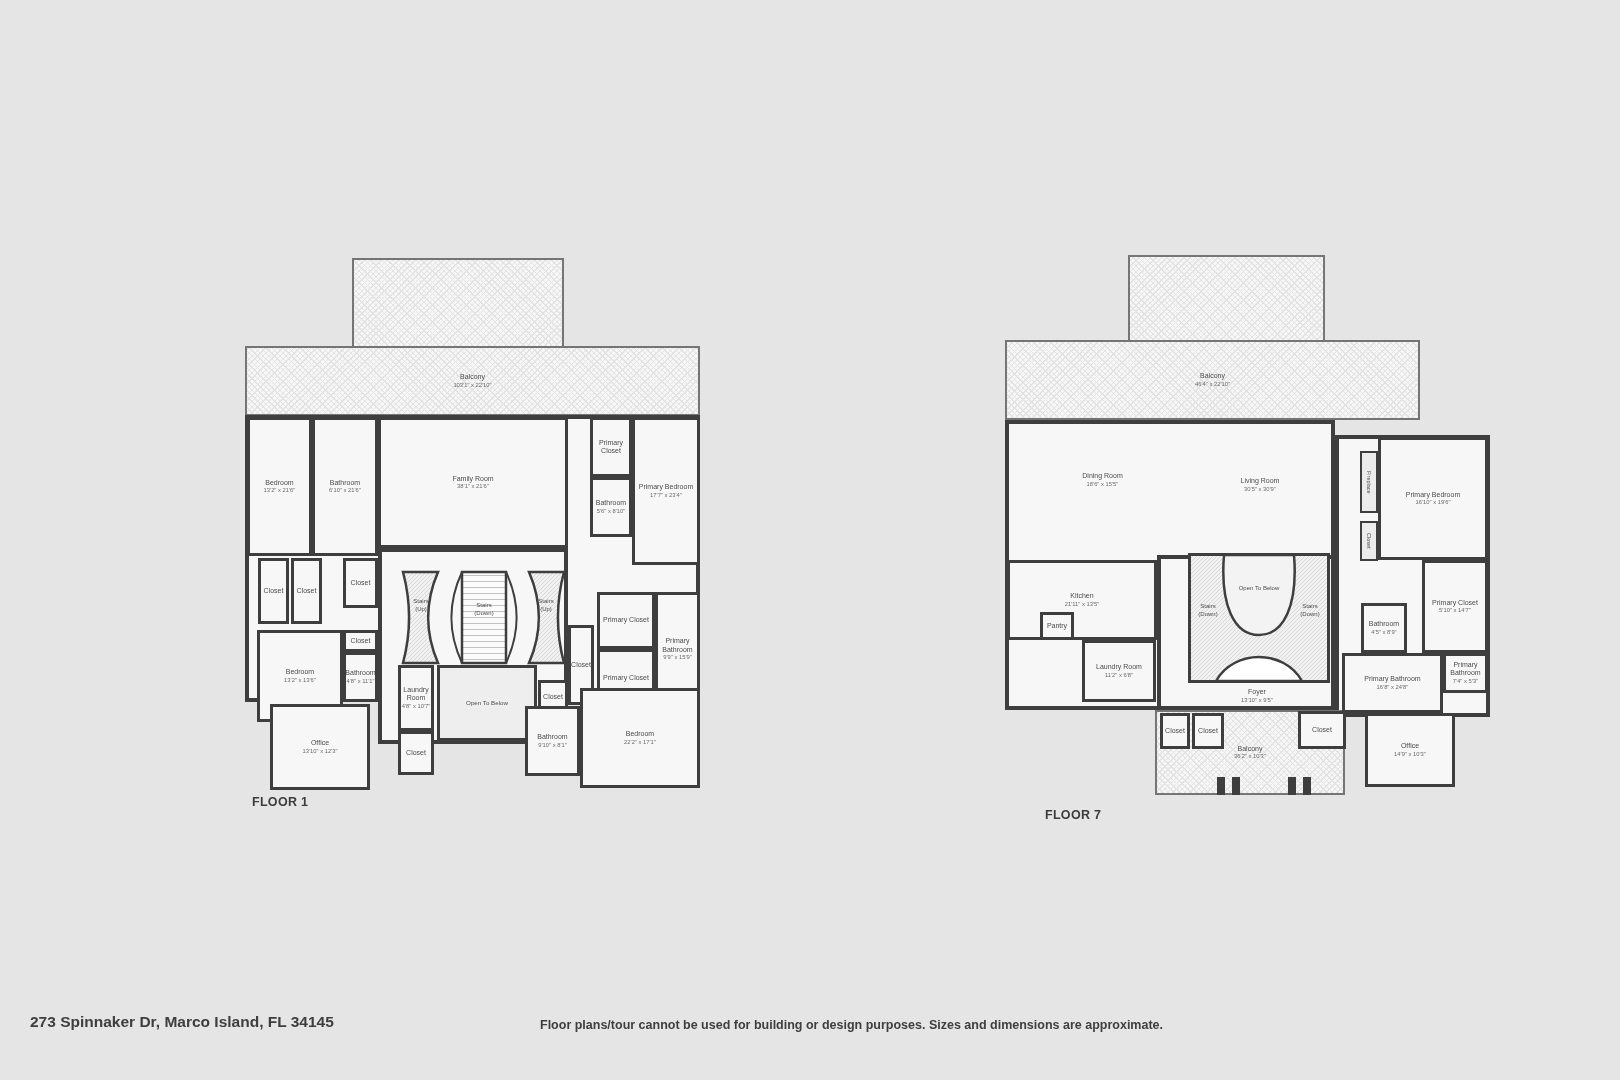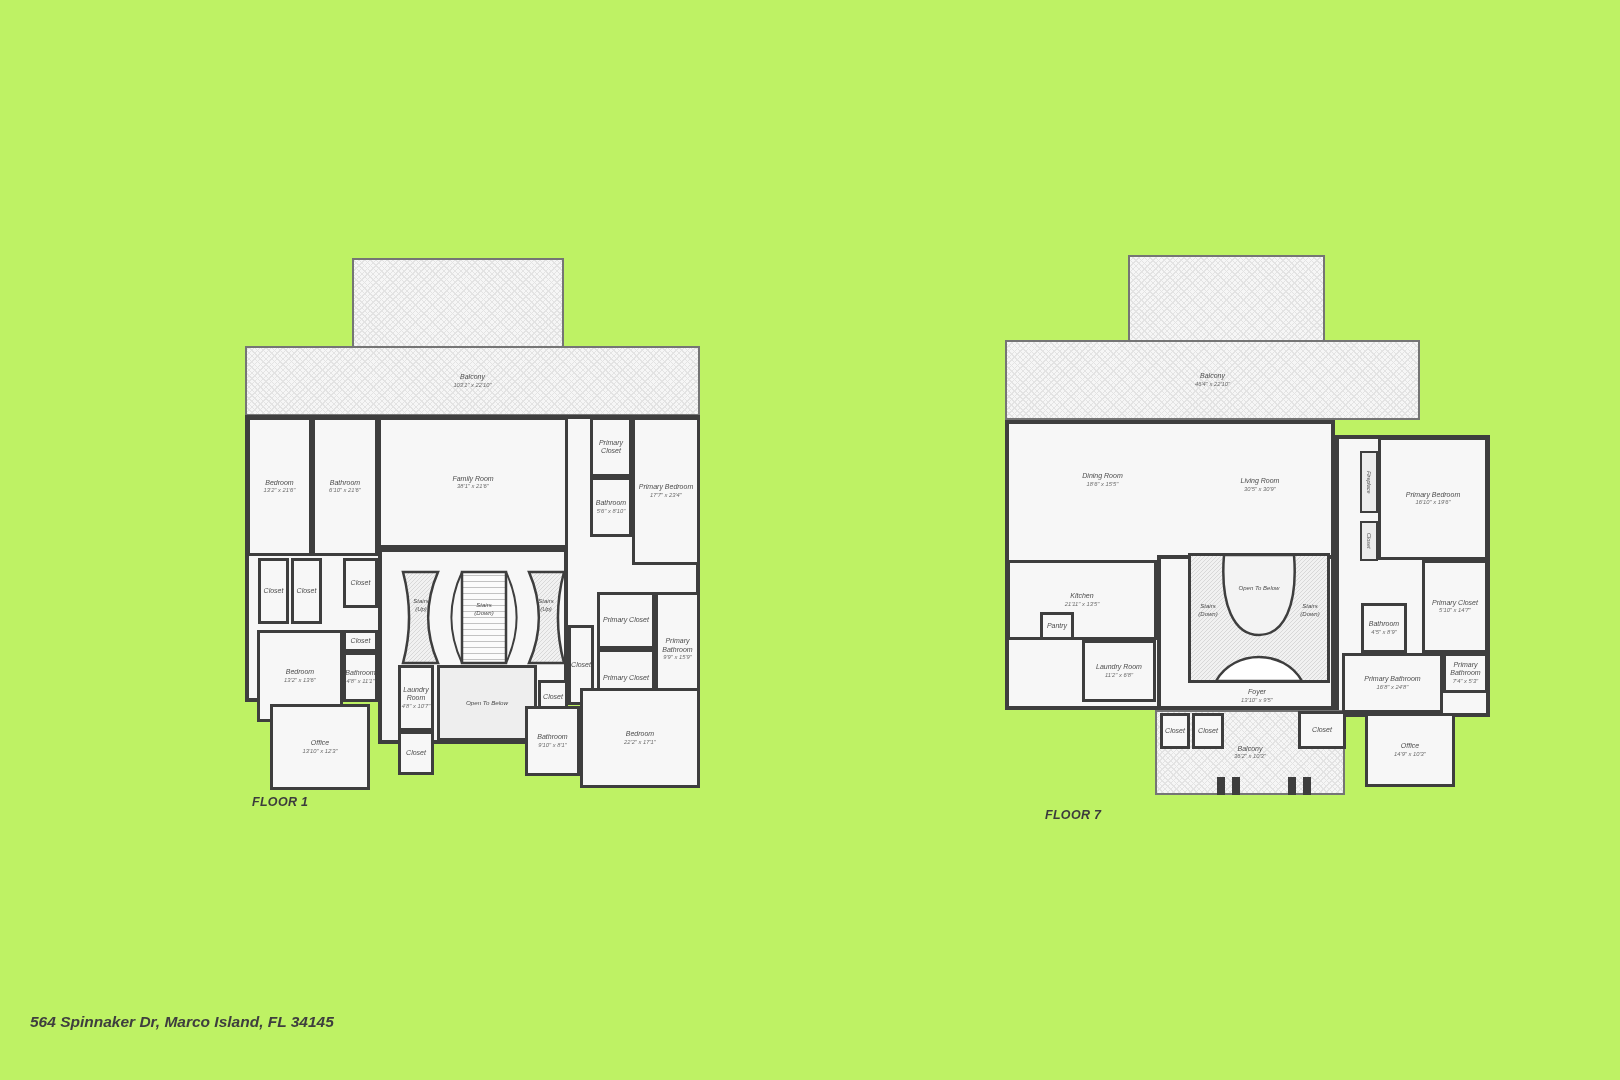--- a/index.html
+++ b/index.html
@@ -1,16 +1,16 @@
 <!DOCTYPE html>
 <html><head>
 <meta charset="utf-8">
 <style>
   html,body{margin:0;padding:0;background:#ffffff;font-family:"Liberation Sans",sans-serif;}
-  #canvas{position:relative;width:1620px;height:1080px;background:#bef264;overflow:hidden;font-style:italic;}
+  #canvas{position:relative;width:1620px;height:1080px;background:#e5e5e5;overflow:hidden;}
   .floor{position:absolute;}
   .rooms{position:absolute;left:0;top:0;right:0;bottom:0;}
   .room{position:absolute;box-sizing:border-box;display:flex;flex-direction:column;align-items:center;justify-content:center;
         text-align:center;background:#f7f7f7;border:3px solid #3e3e3e;overflow:visible;}
   .rname{font-size:7px;color:#4c4c4c;line-height:1.2;}
   .rdims{font-size:5.8px;color:#6b6b6b;line-height:1.25;}
   .kind-base{background:#f7f7f7;border:4px solid #3e3e3e;}
   .kind-hatch,.kind-hatch-top{
     background-color:#f6f6f6;
     background-image:repeating-linear-gradient(45deg,#e3e3e3 0,#e3e3e3 1px,transparent 1px,transparent 4px),
@@ -246,14 +246,15 @@
       </svg>
       <div class="stair-label" style="left:0px;top:50px;width:40px;">Stairs
 (Down)</div>
       <div class="stair-label" style="left:36px;top:32px;width:70px;">Open To Below</div>
       <div class="stair-label" style="left:102px;top:50px;width:40px;">Stairs
 (Down)</div>
     </div>
     <div class="floor-label" style="left:40px;top:553px;">FLOOR 7</div>
   </div>
 
-  <div class="address">564 Spinnaker Dr, Marco Island, FL 34145</div>
+  <div class="address">273 Spinnaker Dr, Marco Island, FL 34145</div>
+  <div class="disclaimer">Floor plans/tour cannot be used for building or design purposes. Sizes and dimensions are approximate.</div>
 </div>
 
 </body></html>

